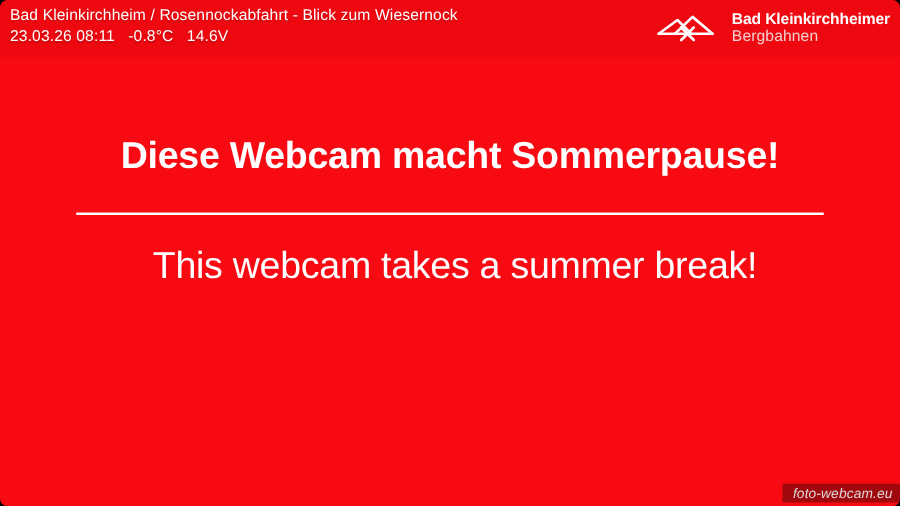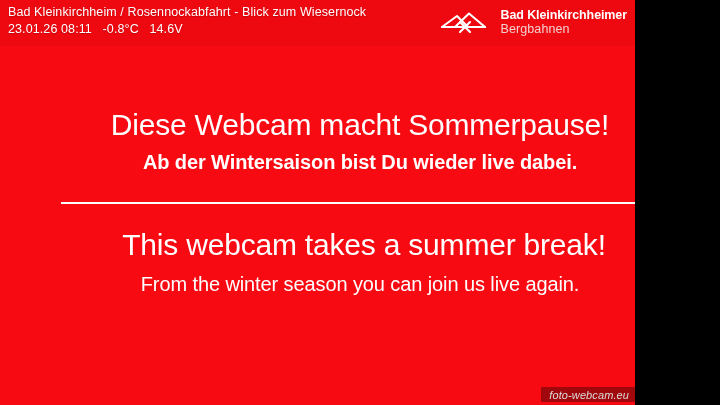--- a/index.html
+++ b/index.html
@@ -5,24 +5,25 @@
   html, body {
     margin: 0;
     padding: 0;
     background: #000;
   }
   body {
     font-family: "Liberation Sans", sans-serif;
   }
   #screen {
     position: relative;
-    width: 635px;
+    width: 720px;
     height: 405px;
     overflow: hidden;
     background: #f80a12;
+    border-radius: 6px;
     -webkit-font-smoothing: antialiased;
   }
 
   
   .header-band {
     position: absolute;
     left: 0;
     top: 0;
     width: 720px;
     height: 46px;
@@ -89,21 +90,21 @@
   .message {
     position: absolute;
     left: 0;
     top: 108px;
     width: 720px;
     text-align: center;
     color: #ffffff;
   }
   .msg-de-head {
     font-size: 30px;
-    font-weight: 400;
+    font-weight: 700;
     line-height: 1.12;
     letter-spacing: -.2px;
     white-space: nowrap;
   }
   .msg-de-sub {
     font-size: 20px;
     font-weight: 700;
     line-height: 1.2;
     margin-top: 8px;
     letter-spacing: -.1px;
@@ -151,42 +152,40 @@
 </style>
 </head>
 <body>
 
 <div id="screen" style="background: rgb(248, 10, 18);">
 
   <div class="header-band"></div>
 
   <div class="header-text">
     <div class="header-title">Bad Kleinkirchheim / Rosennockabfahrt - Blick zum Wiesernock</div>
-    <div class="header-meta">23.01.26 08:11   -0.8°C   14.6V</div>
+    <div class="header-meta">23.03.26 08:11   -0.8°C   14.6V</div>
   </div>
 
   <div class="brand">
     <svg class="brand-mark" viewBox="0 0 58 32" aria-hidden="true">
       <g fill="none" stroke="#ffffff" stroke-width="2.1" stroke-linecap="round" stroke-linejoin="round">
         <path d="M4 21 L19 10 L30 21"></path>
         <path d="M17 21 L31 7.5 L47 21"></path>
         <path d="M4 21 L47 21"></path>
         <path d="M22 16 L32 26"></path>
         <path d="M32 16 L22 26"></path>
       </g>
     </svg>
     <div class="brand-words">
       <div class="brand-line1">Bad Kleinkirchheimer</div>
       <div class="brand-line2">Bergbahnen</div>
     </div>
   </div>
 
   <div class="message">
     <div class="msg-de-head">Diese Webcam macht Sommerpause!</div>
-    <div class="msg-de-sub">Ab der Wintersaison bist Du wieder live dabei.</div>
     <hr class="divider">
     <div class="msg-en-head">This webcam takes a summer break!</div>
-    <div class="msg-en-sub">From the winter season you can join us live again.</div>
   </div>
 
   <div class="watermark">foto-webcam.eu</div>
 
 </div>
 
 </body></html>

